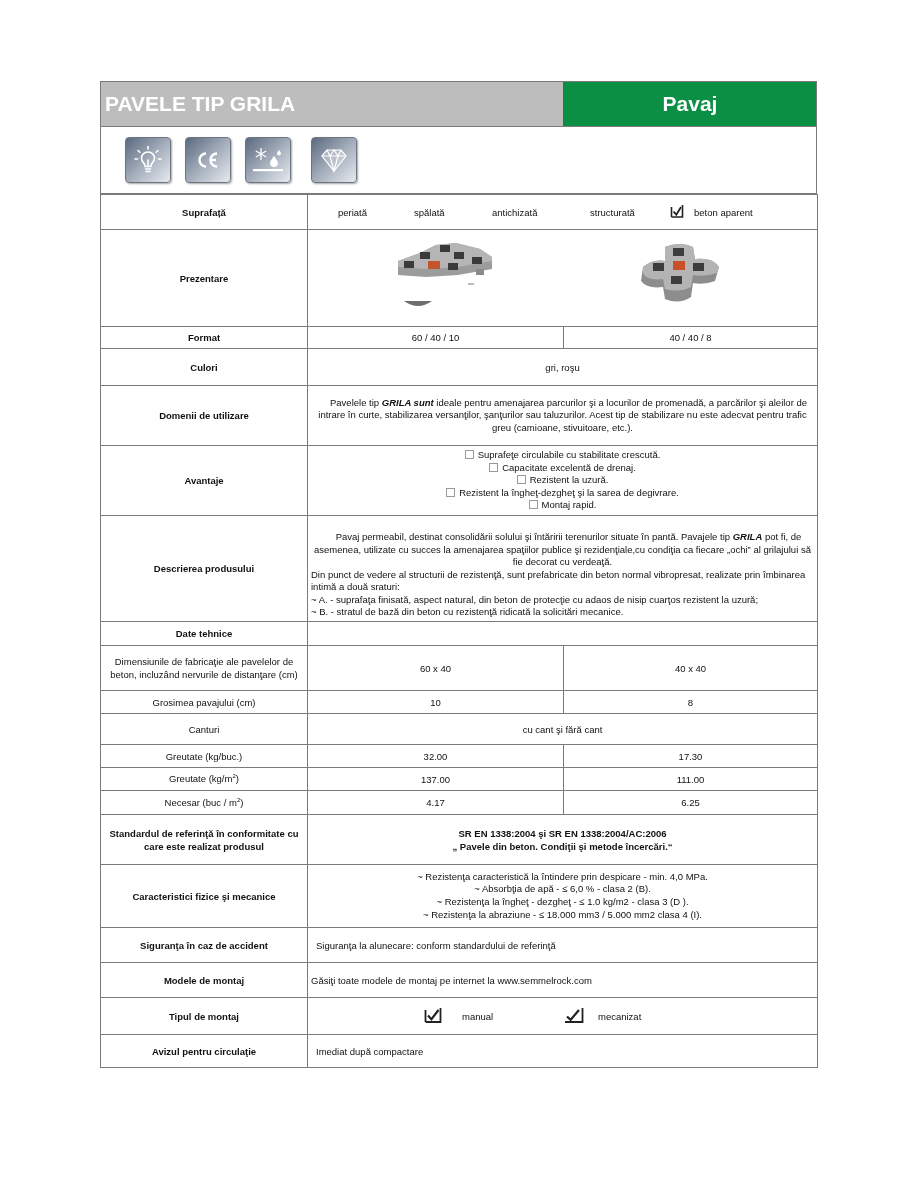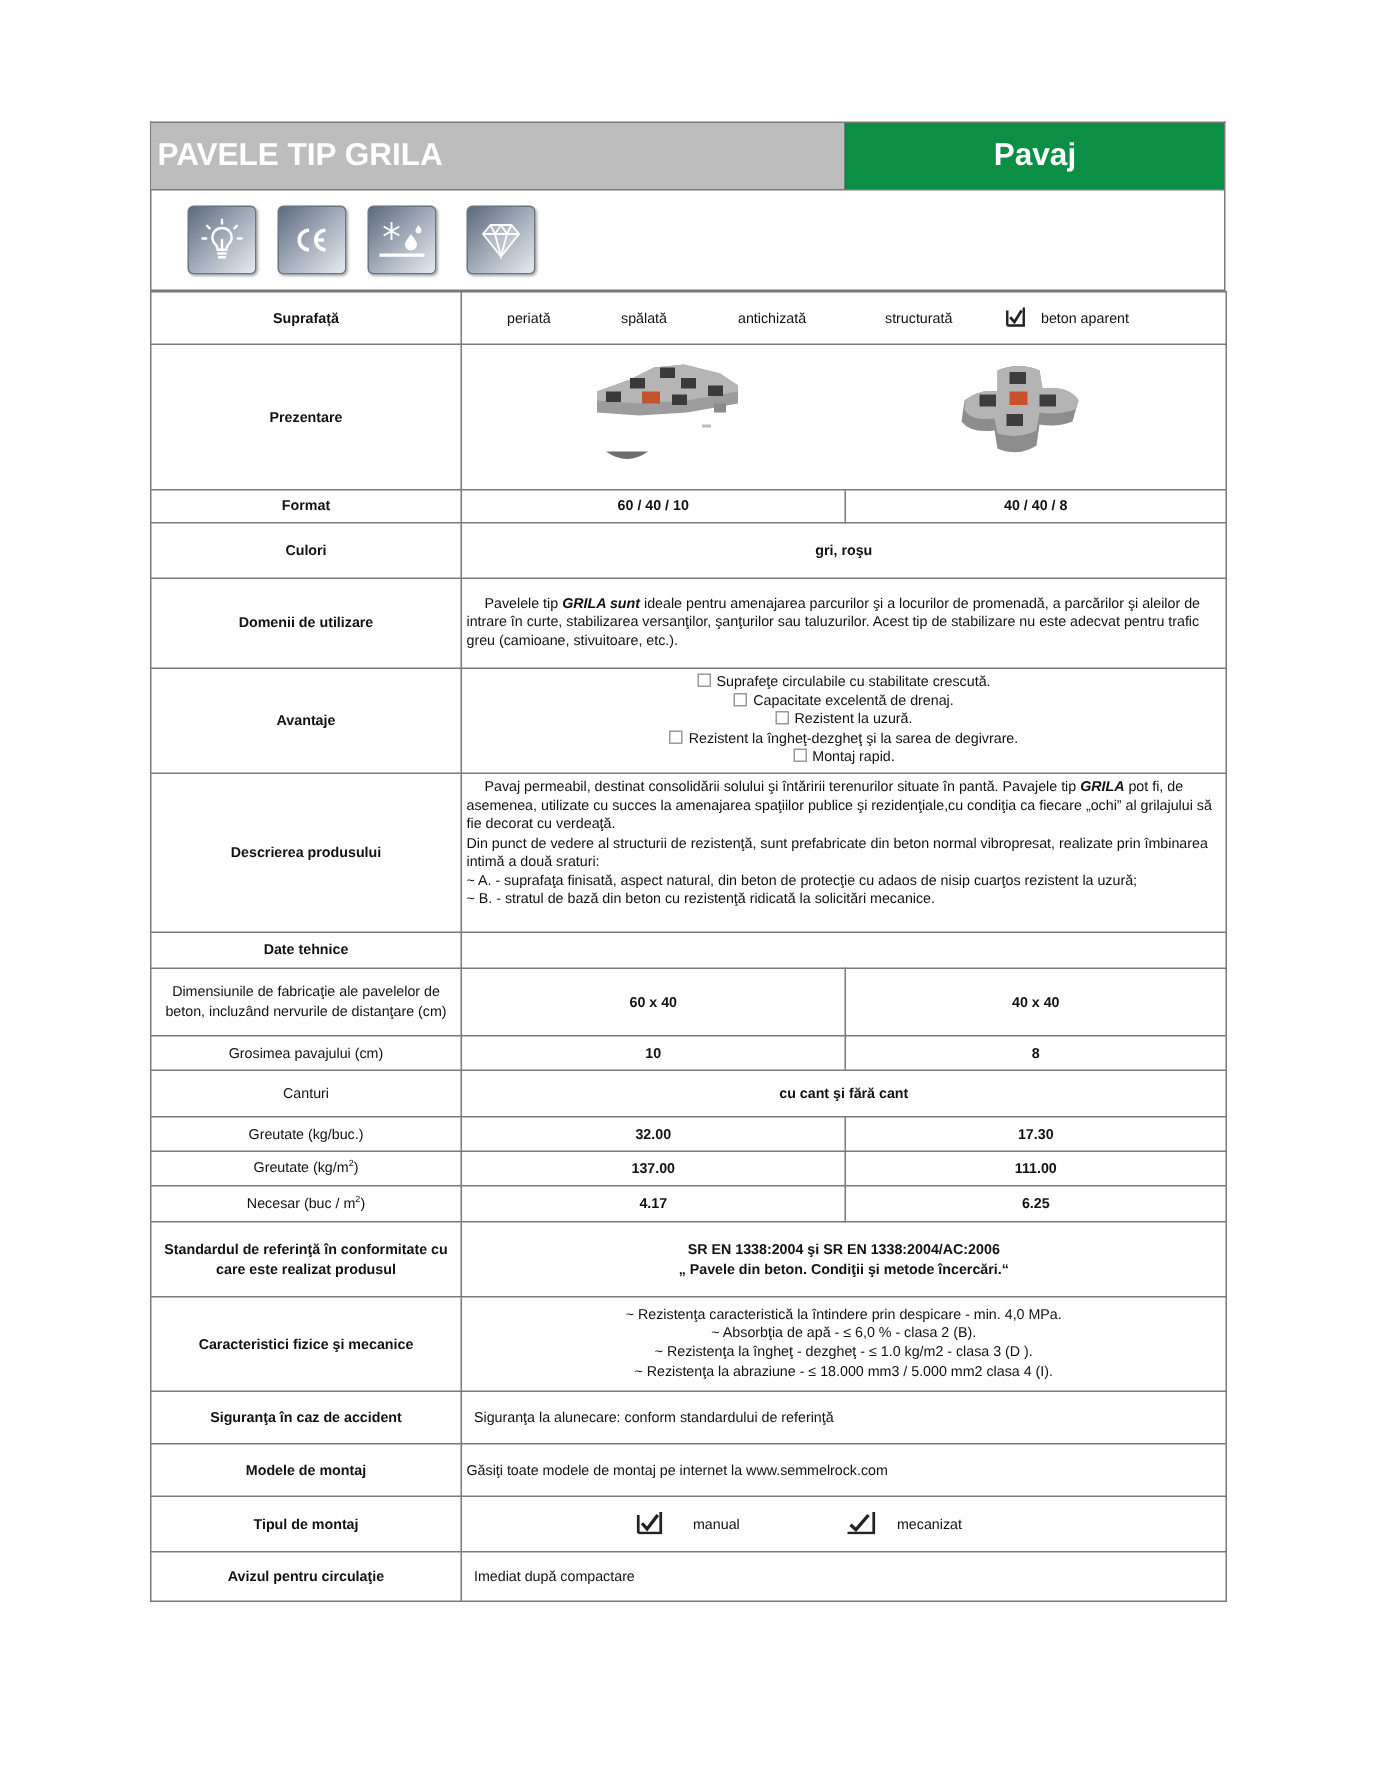--- a/index.html
+++ b/index.html
@@ -9,25 +9,25 @@
   .hdr-title { width: 462px; background: #bdbdbd; color: #fff; font-weight: bold; font-size: 21px; line-height: 44px; padding-left: 4px; box-sizing: border-box; }
   .hdr-cat { flex: 1; background: #0a8f45; color: #fff; font-weight: bold; font-size: 21px; line-height: 44px; text-align: center; border-left: 1px solid #5a5a5a; }
   .icons-row { height: 68px; border: 1px solid #7a7a7a; border-top: 1px solid #7a7a7a; display: flex; align-items: center; padding-left: 24px; gap: 14px; box-sizing: border-box; }
   .cert-icon { width: 44px; height: 44px; border-radius: 4px; border: 1px solid #6d7580; background: linear-gradient(135deg, #5b6a80 0%, #aab3c0 55%, #e7ebf0 100%); box-shadow: 1px 1px 2px rgba(0,0,0,0.35); display: flex; align-items: center; justify-content: center; }
   .cert-icon svg { width: 32px; height: 32px; }
 
   table.spec { border-collapse: collapse; width: 717px; table-layout: fixed; font-size: 9.5px; }
   table.spec td { border: 1px solid #7a7a7a; padding: 0 3px; vertical-align: middle; }
   td.lbl { width: 201px; font-weight: bold; text-align: center; }
   td.lbl.norm { font-weight: normal; }
-  .center { text-align: center; font-weight: bold; }
+  .center { text-align: center; }
   .surf { display: flex; align-items: center; padding-left: 27px; }
   .surf span { display: inline-block; }
   .para { line-height: 12.5px; padding: 2px 0; }
-  .indent { text-indent: 12px; }
+  .indent { text-indent: 12px; text-align: center; }
   .bul { line-height: 12.6px; text-align: center; }
   .bul .box { display: inline-block; width: 7px; height: 7px; border: 1px solid #9a9a9a; margin-right: 4px; vertical-align: -1px; }
   .checkbox { display: inline-block; vertical-align: middle; }
   .pres { display: flex; height: 95px; }
   .pres > div { flex: 1; position: relative; }
   sup { font-size: 6px; }
   .std { text-align: center; font-weight: bold; line-height: 13px; }
 </style>
 </head>
 <body>
@@ -163,21 +163,21 @@
         <div class="bul"><span class="box"></span><span>Suprafeţe circulabile cu stabilitate crescută.</span></div>
         <div class="bul"><span class="box"></span><span>Capacitate excelentă de drenaj.</span></div>
         <div class="bul"><span class="box"></span><span>Rezistent la uzură.</span></div>
         <div class="bul"><span class="box"></span><span>Rezistent la îngheţ-dezgheţ şi la sarea de degivrare.</span></div>
         <div class="bul"><span class="box"></span><span>Montaj rapid.</span></div>
       </td>
     </tr>
 
     <tr style="height:106px">
       <td class="lbl">Descrierea produsului</td>
-      <td colspan="2" style="vertical-align:top; padding-top:3px">
+      <td colspan="2" style="vertical-align:top; padding-top:15px">
         <div class="para indent" style="padding:0"><span>Pavaj permeabil, destinat consolidării solului şi întăririi terenurilor situate în pantă. Pavajele tip </span><b><i>GRILA</i></b><span>  pot fi, de asemenea, utilizate cu succes la amenajarea spaţiilor publice şi rezidenţiale,cu condiţia ca fiecare „ochi” al grilajului să fie decorat cu verdeaţă.</span></div>
         <div class="para" style="padding:0">Din punct de vedere al structurii de rezistenţă, sunt prefabricate din beton normal vibropresat, realizate prin îmbinarea intimă a două sraturi:</div>
         <div class="para" style="padding:0">~ A. - suprafaţa finisată, aspect natural, din beton de protecţie cu adaos de nisip cuarţos rezistent la uzură;</div>
         <div class="para" style="padding:0">~ B. - stratul de bază din beton cu rezistenţă ridicată la solicitări mecanice.</div>
       </td>
     </tr>
 
     <tr style="height:24px">
       <td class="lbl">Date tehnice</td>
       <td colspan="2"></td>

